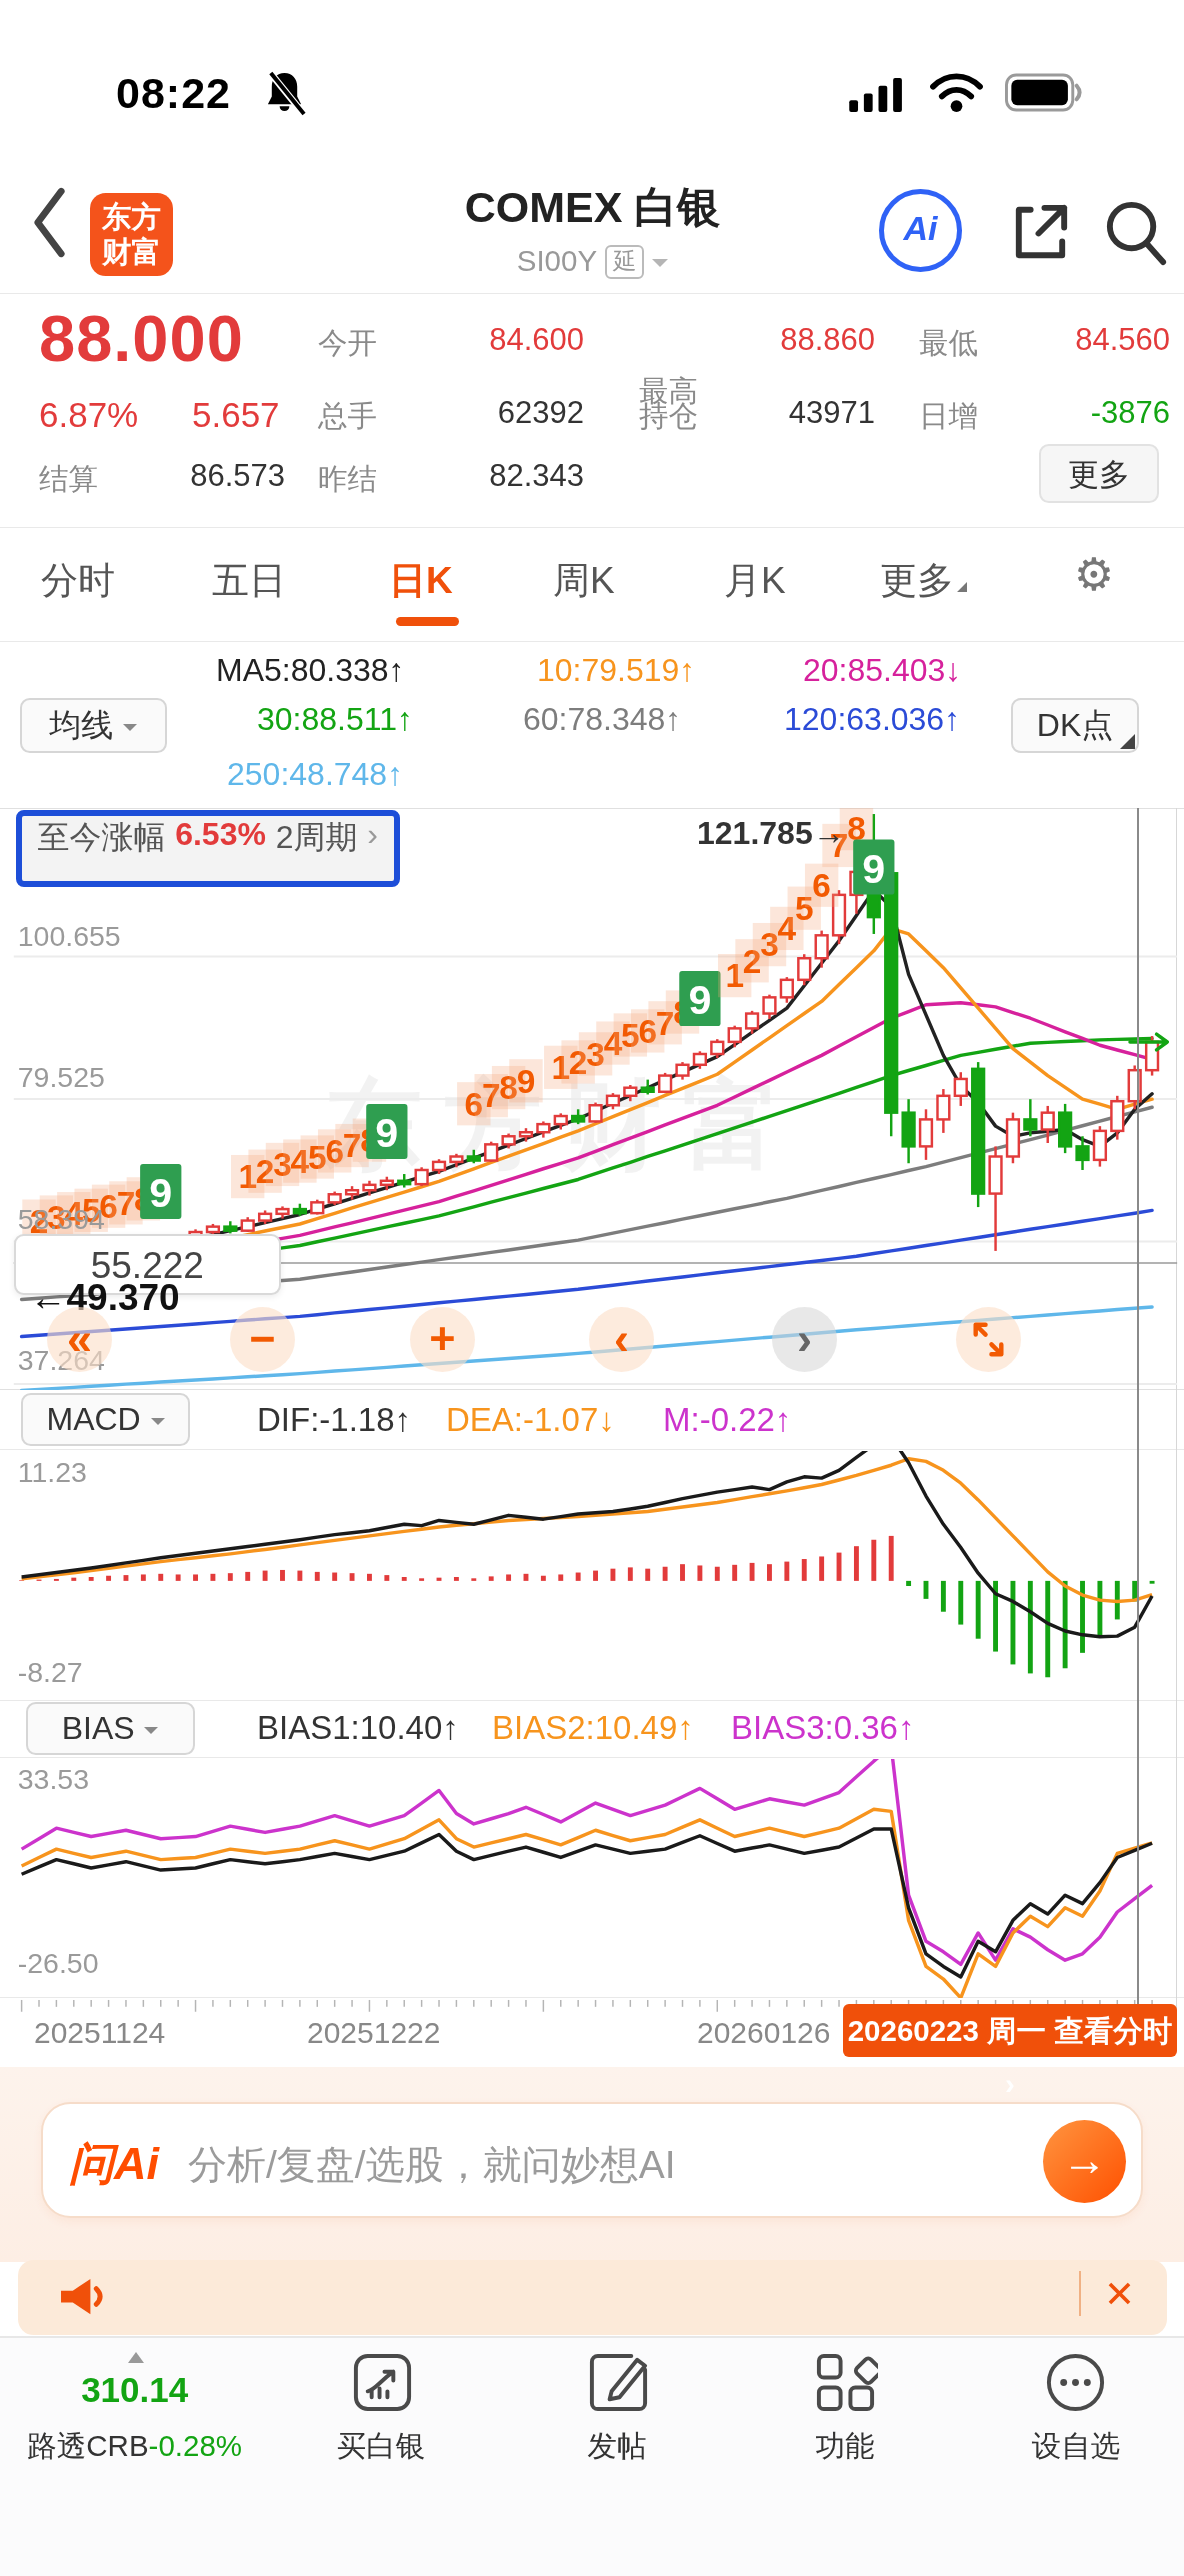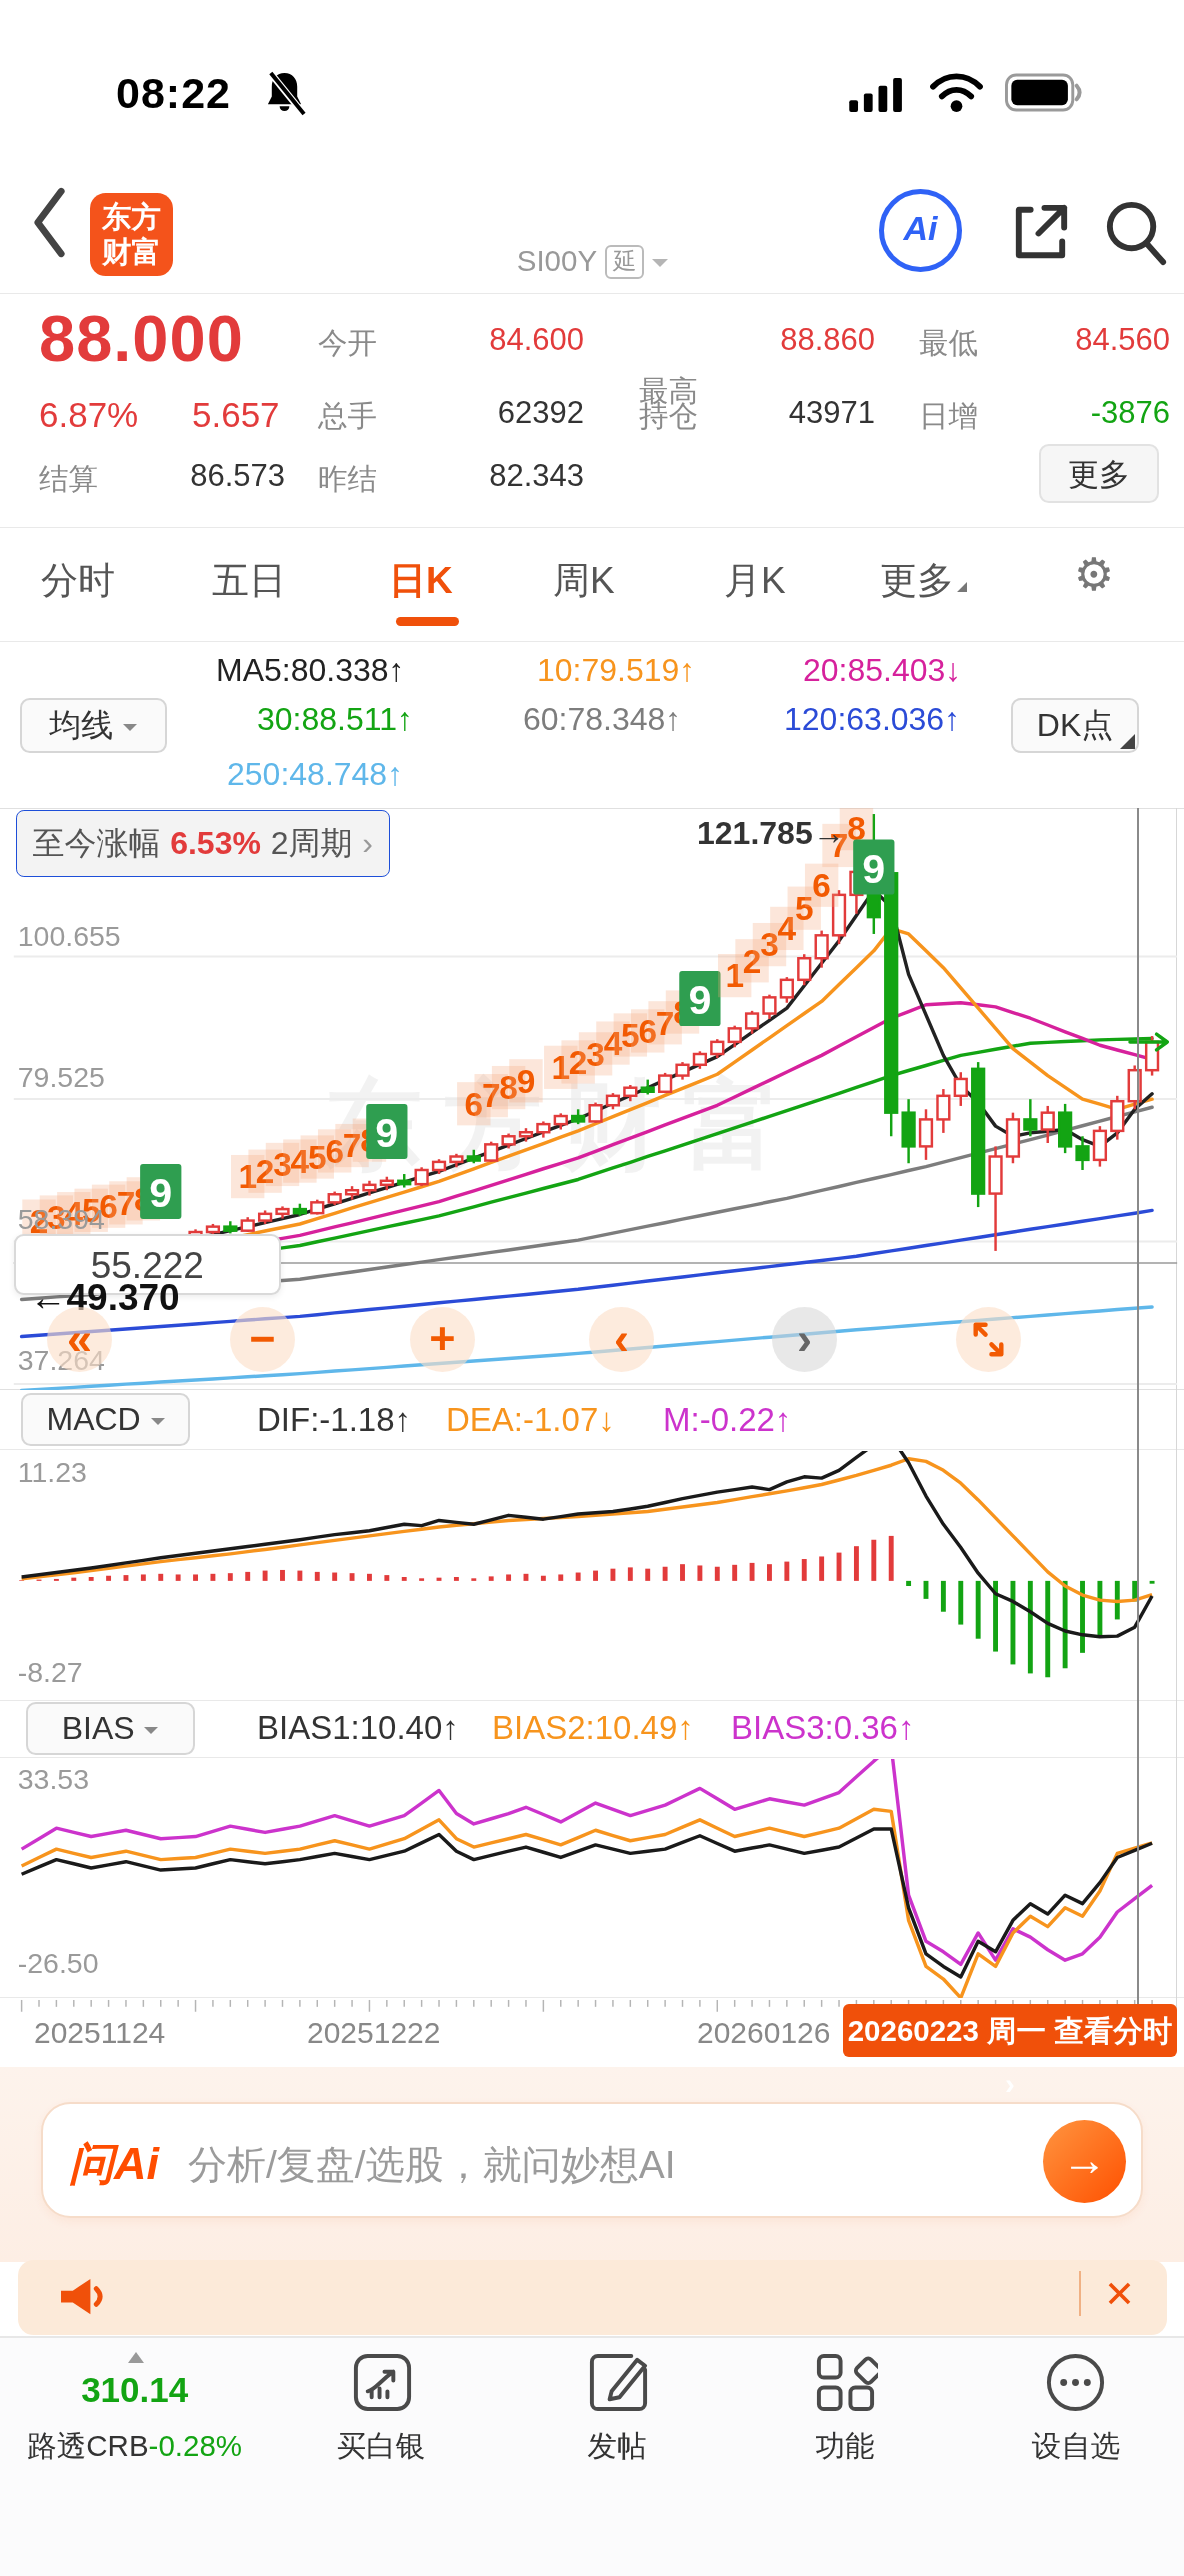--- a/index.html
+++ b/index.html
@@ -41,22 +41,22 @@
   .ma{position:absolute;font-size:32px;}
   .c-ma5{color:#222;} .c-ma10{color:#f7941d;} .c-ma20{color:#d6219c;} .c-ma30{color:#13a413;}
   .c-ma60{color:#7d7d7d;} .c-ma120{color:#2b4bd7;} .c-ma250{color:#5fb7ea;}
   .selbtn{position:absolute;background:#fafafa;border:2px solid #d6d6d6;border-radius:9.8px;
           box-sizing:border-box;font-size:32px;color:#333;text-align:center;}
   .selcaret{display:inline-block;width:0;height:0;border:7.9px solid transparent;border-top-color:#888;margin-left:9.8px;vertical-align:-2px;}
   .fold{position:absolute;right:2px;bottom:2px;width:0;height:0;border-style:solid;
         border-width:0 0 15.7px 15.7px;border-color:transparent transparent #444 transparent;}
   
   .ylab{position:absolute;font-size:28.5px;color:#9a9a9a;}
-  .badge{left:15.7px;top:810px;height:65px;background:rgba(242,242,242,0.95);border:1px solid #1d4ed8;
-         border-radius:7.9px;display:flex;align-items:center;padding:0 15.7px;font-size:32px;color:#555;gap:9.8px;}
+  .badge{left:15.7px;top:810px;height:65px;background:rgba(242,242,242,0.95);border:6px solid #1d4ed8;
+         border-radius:7.9px;display:flex;padding:0 15.7px;font-size:32px;color:#555;gap:9.8px;}
   .peak{left:697px;top:815px;font-size:32px;font-weight:600;color:#333;}
   .pricebox{left:13.8px;top:1234px;width:267px;height:61px;background:#fff;border:2px solid #d9d9d9;
             border-radius:9.8px;font-size:37px;color:#444;text-align:center;line-height:59px;box-sizing:border-box;box-shadow:0 2px 5.9px rgba(0,0,0,.08);}
   .tagprice{left:29.5px;top:1277px;font-size:37px;font-weight:700;color:#111;}
   .watermark{left:324px;top:1061px;font-size:98px;font-weight:700;color:rgba(0,0,0,0.05);letter-spacing:21.6px;}
   .navc{position:absolute;width:65px;height:65px;border-radius:50%;background:rgba(252,222,200,0.62);
         color:#f25a02;font-size:45px;font-weight:700;text-align:center;line-height:63px;}
   .navc.gray{background:rgba(214,214,214,0.55);color:#666;}
   
   .indlab{position:absolute;font-size:33px;}
@@ -115,20 +115,21 @@
     <path d="M74 13 q6 7 0 14" fill="none" stroke="#9a9a9a" stroke-width="4" stroke-linecap="round"></path>
   </svg>
 
   <svg class="ab back" viewBox="0 0 40 76">
     <polyline points="32,6 8,38 32,70" fill="none" stroke="#444" stroke-width="7" stroke-linecap="round" stroke-linejoin="round"></polyline>
   </svg>
   <div class="ab logo">
     <div>东方</div>
     <div>财富</div>
   </div>
+  <div class="ab title">COMEX 白银</div>
   <div class="ab sub">
     <span>SI00Y</span><span class="subtag">延</span><span class="subcaret"></span>
   </div>
   <div class="ab aibtn">Ai</div>
   <svg class="ab" style="left:1005px;top:196px;" width="71" height="71" viewBox="0 0 72 72">
     <path d="M26 14 H14 V60 H58 V46" fill="none" stroke="#333" stroke-width="6" stroke-linecap="round" stroke-linejoin="round"></path>
     <path d="M40 12 H60 V32 M60 12 L34 38" fill="none" stroke="#333" stroke-width="6" stroke-linecap="round" stroke-linejoin="round"></path>
   </svg>
   <svg class="ab" style="left:1100px;top:195px;" width="71" height="75" viewBox="0 0 72 76">
     <circle cx="32" cy="32" r="22" fill="none" stroke="#333" stroke-width="6"></circle>

